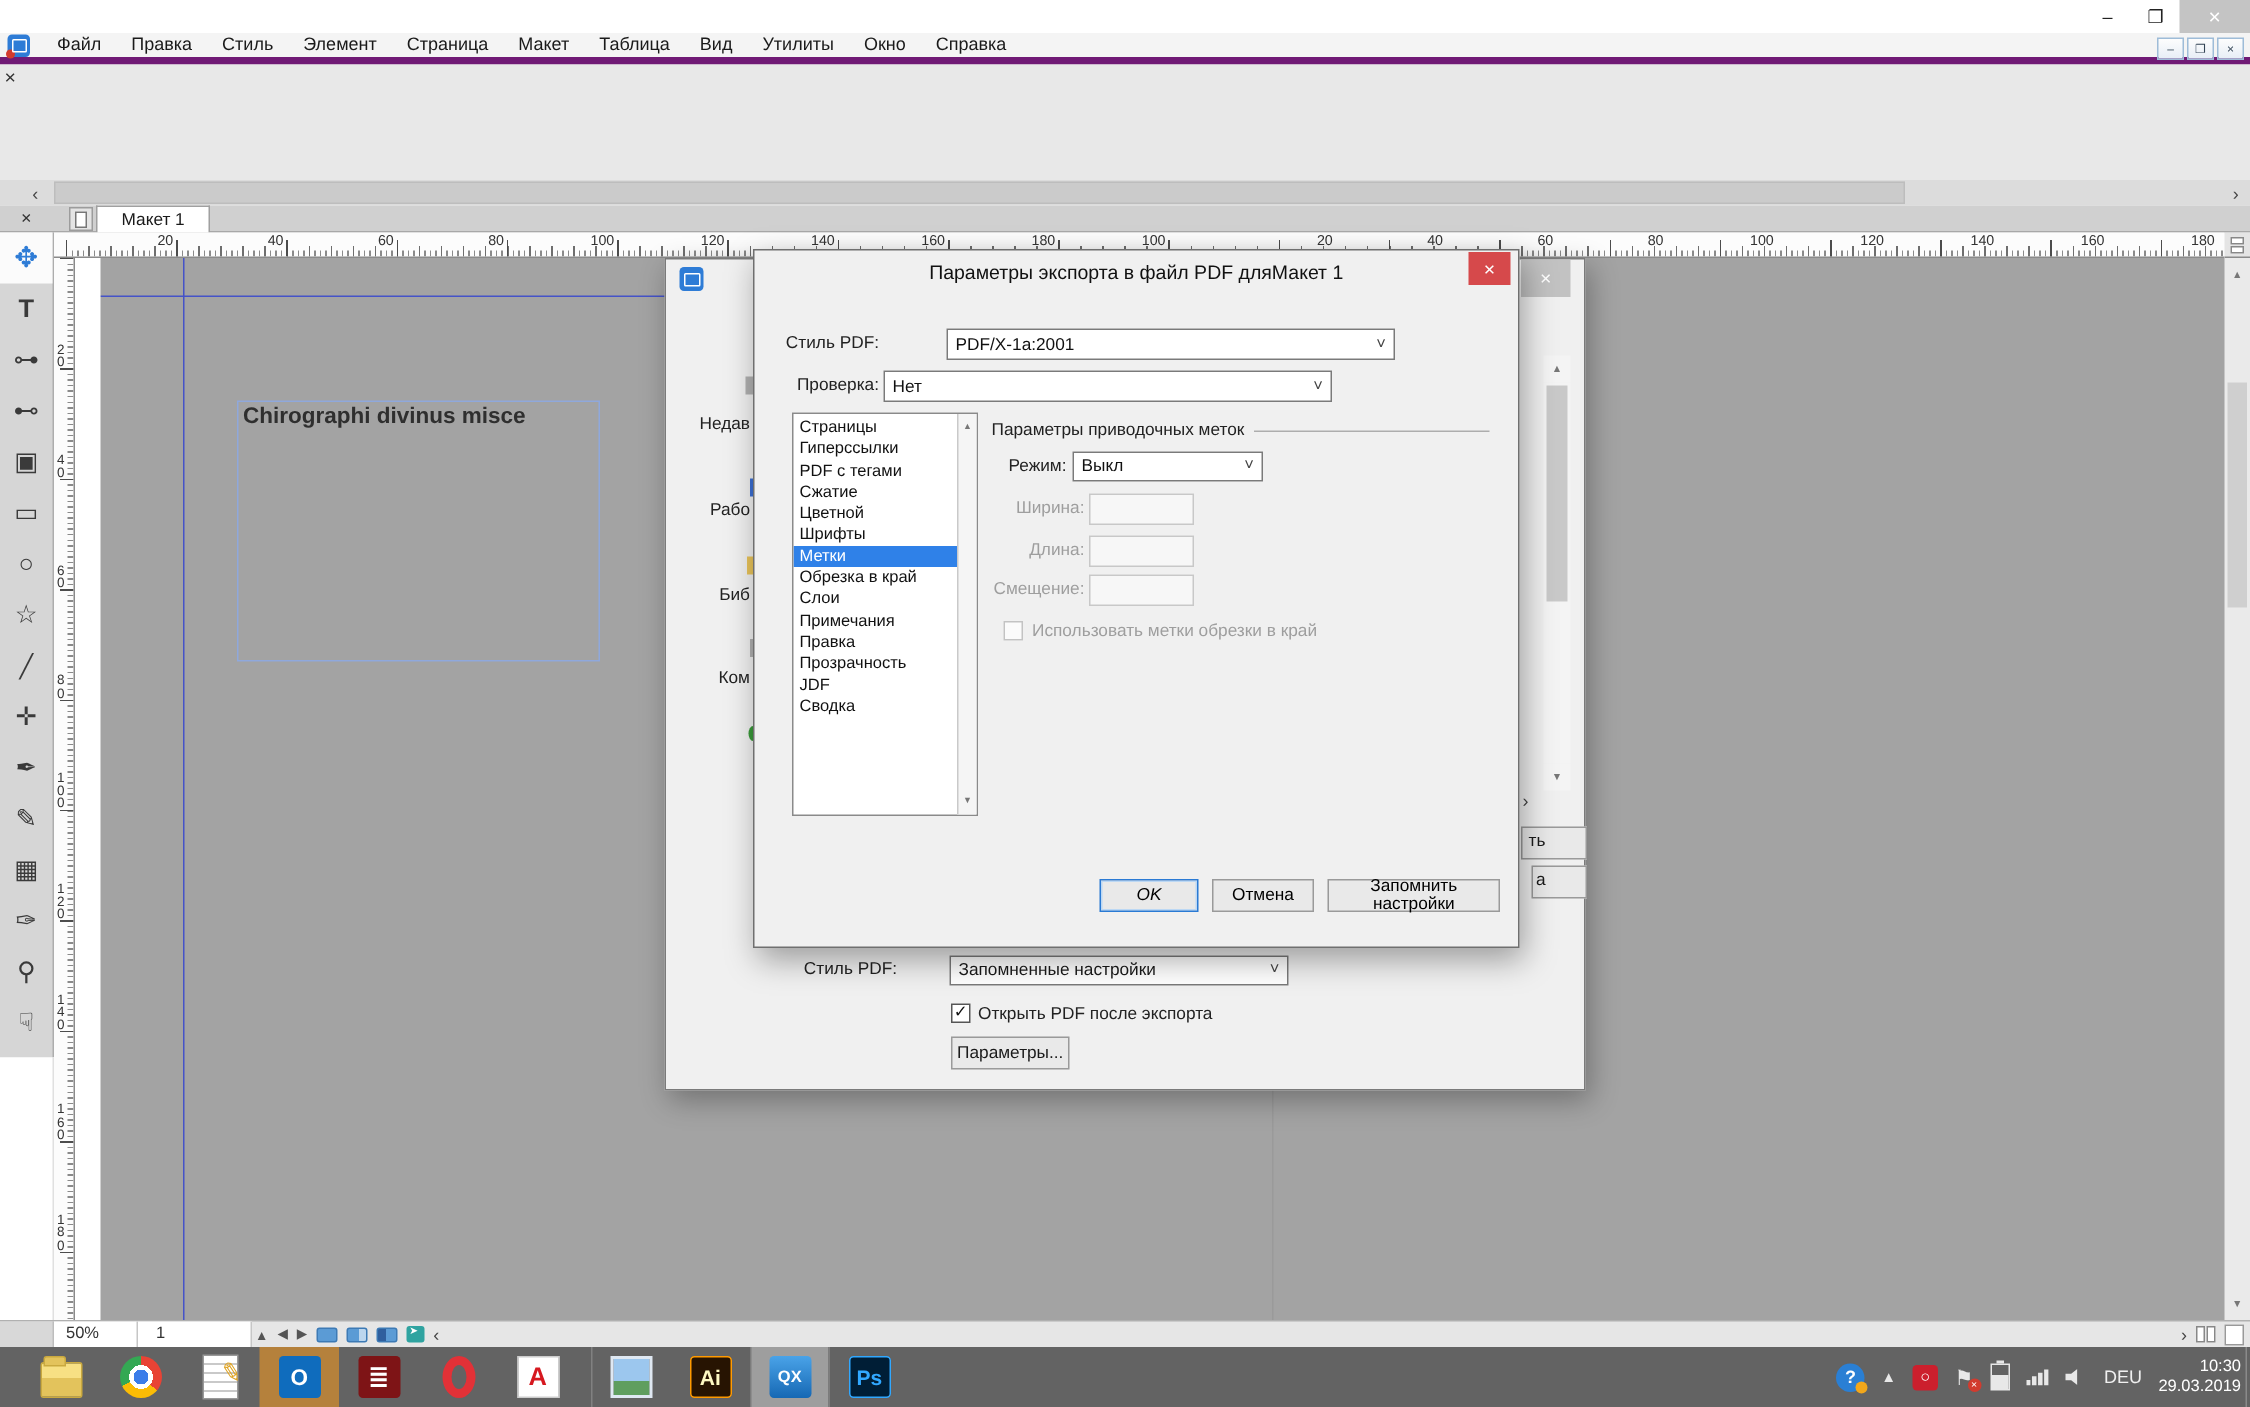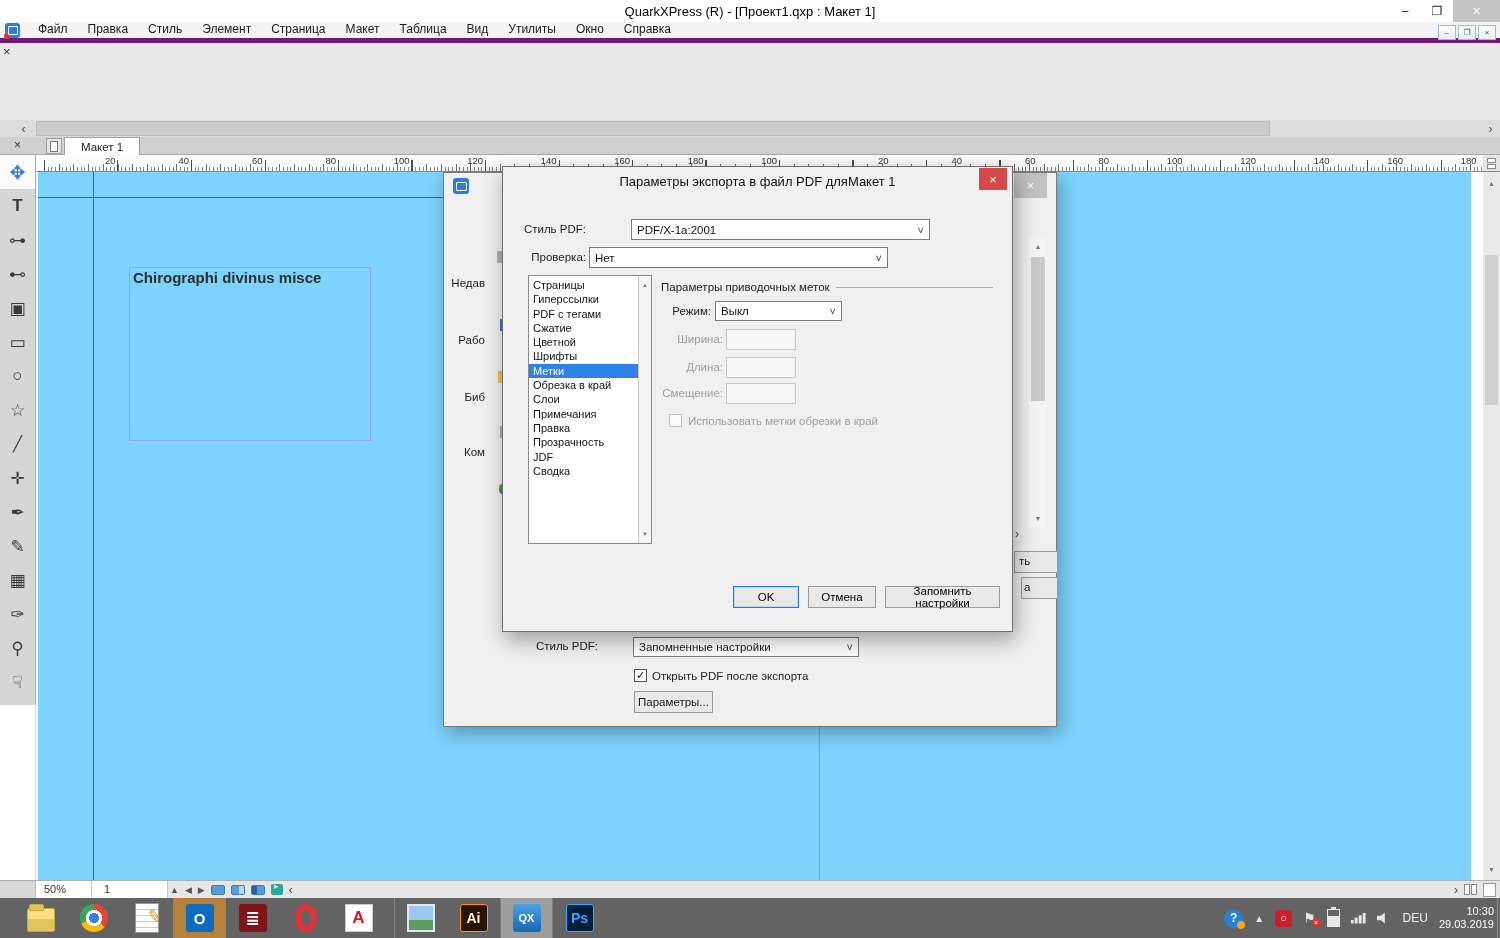--- a/index.html
+++ b/index.html
@@ -61,21 +61,21 @@
   
   .toolbar{position:absolute;left:0;top:155px;width:36px;height:550px;background:#d6d6d6;border-right:1px solid #adadad;display:flex;flex-direction:column;align-items:stretch;}
   .tool{height:34px;display:flex;align-items:center;justify-content:center;font-size:17px;color:#3a3a3a;flex:none;}
   .tool[data-state="selected"]{background:#fbfbfb;}
   .tool[data-name="move-tool"]{color:#2e7cd6;font-size:19px;}
   .tool[data-name="text-tool"]{font-weight:bold;border:0;}
   .tool[data-name="line-tool"]{font-size:15px;}
   .left-below{position:absolute;left:0;top:705px;width:36px;height:175px;background:#fff;border-right:1px solid #e0e0e0;}
 
   
-  .canvas{position:absolute;left:38px;top:172px;width:1433px;height:708px;background:#7dd3fc;overflow:hidden;}
+  .canvas{position:absolute;left:67px;top:172px;width:1433px;height:708px;background:#a3a3a3;overflow:hidden;}
   .guide-v{position:absolute;left:55px;top:0;width:1px;height:708px;background:#4553c8;}
   .guide-h{position:absolute;left:0;top:25px;width:782px;height:1px;background:#4553c8;}
   .page-edge{position:absolute;left:781px;top:25px;width:1px;height:683px;background:#9a9a9a;}
   .textbox{position:absolute;left:91px;top:95px;width:242px;height:174px;border:1px solid #8fa8dc;padding:1px 3px;}
   .textbox p{margin:0;font-size:15px;font-weight:bold;color:#2f2f2f;letter-spacing:0;}
 
   
   .vscroll{position:absolute;left:1483px;top:172px;width:17px;height:708px;background:#eaeaea;}
   .vs-arrow{position:absolute;left:0;width:17px;height:18px;display:flex;align-items:center;justify-content:center;font-size:7px;color:#777;}
   .vs-up{top:2px;}.vs-down{bottom:2px;}
@@ -97,21 +97,21 @@
   .sb-pages-ico{display:inline-flex;gap:1px;}
   .sb-pages-ico i{display:block;width:6px;height:11px;background:#fff;border:1px solid #888;}
   .sb-corner{display:inline-block;width:13px;height:14px;background:#fff;border:1px solid #999;}
 
   
   .bg-dialog{position:absolute;left:443px;top:172px;width:614px;height:555px;background:#f0f0f0;border:1px solid #7a7a7a;box-shadow:3px 6px 18px rgba(0,0,0,.30);}
   .bd-qxicon{position:absolute;left:9px;top:5px;width:16px;height:16px;background:#2e7cd6;border-radius:3px;}
   .bd-qxicon::after{content:"";position:absolute;left:3px;top:4px;width:9px;height:7px;border:1px solid #fff;border-radius:1px;}
   .bd-close{position:absolute;left:570px;top:0;width:33px;height:25px;background:#c2c2c2;color:#fff;display:flex;align-items:center;justify-content:center;font-size:13px;}
   .bd-sidebar{position:absolute;left:0;top:96px;width:58px;}
-  .sb-item{position:absolute;left:0;width:57px;text-align:right;font-size:11.5px;color:#222;padding-right:16px;}
+  .sb-item{position:absolute;left:0;width:57px;text-align:right;font-size:11.5px;color:#222;padding-right:1px;}
   .sb-item:nth-of-type(1){top:8px;}
   .sb-item:nth-of-type(2){top:65px;}
   .sb-item:nth-of-type(3){top:122px;}
   .sb-item:nth-of-type(4){top:177px;}
   .bd-ico{position:absolute;width:6px;height:12px;}
   .bd-scroll-up,.bd-scroll-dn{position:absolute;left:585px;width:18px;height:18px;display:flex;align-items:center;justify-content:center;font-size:7px;color:#777;background:#f4f4f4;}
   .bd-scroll-up{top:64px;}.bd-scroll-dn{top:336px;}
   .bd-scroll-track{position:absolute;left:585px;top:82px;width:18px;height:254px;background:#f4f4f4;}
   .bd-scroll-thumb{position:absolute;left:587px;top:84px;width:14px;height:144px;background:#c9c9c9;}
   .bd-expand{position:absolute;left:571px;top:354px;font-size:12px;color:#444;}
@@ -138,21 +138,21 @@
   .lb-up{top:2px;}.lb-dn{bottom:2px;}
   .marks{position:absolute;left:158px;top:112px;width:332px;height:330px;}
   .group-hdr{position:absolute;left:0;top:2px;width:332px;display:flex;align-items:center;}
   .group-hdr span{font-size:11.5px;color:#222;white-space:nowrap;}
   .hdr-line{flex:1;border-top:1px solid #adadad;margin-left:6px;height:0;}
   .dis-label{color:#9e9e9e !important;}
   .m-input{position:absolute;width:70px;height:21px;background:#f7f7f7;border:1px solid #c8c8c8;}
   .mcb{position:absolute;left:8px;top:135px;width:13px;height:13px;background:#fbfbfb;border:1px solid #c3c3c3;}
   .mcb-label{position:absolute;left:27px;top:136px;font-size:11.5px;color:#9e9e9e;}
   .m-buttons .btn{position:absolute;top:419px;height:22px;background:#e9e9e9;border:1px solid #9a9a9a;font-size:11.5px;display:flex;align-items:center;justify-content:center;padding:0;}
-  .btn-ok{left:230px;width:66px;border:1px solid #2a7ad4 !important;box-shadow:inset 0 0 0 1px #bcd8f4;}
+  .btn-ok{left:230px;width:66px;border:1px solid #2a7ad4 !important;box-shadow:inset 0 0 0 1px #bcd8f4;font-style:italic;}
   .btn-cancel{left:305px;width:68px;}
   .btn-save{left:382px;width:115px;}
 
   
   .taskbar{position:absolute;left:0;top:898px;width:1500px;height:40px;background:#636363;display:flex;align-items:center;}
   .tb-apps{display:flex;height:40px;margin-left:14px;}
   .app-slot{width:53px;height:40px;display:flex;align-items:center;justify-content:center;flex:none;}
   .app-ico{width:28px;height:28px;display:flex;align-items:center;justify-content:center;font-size:15px;font-weight:bold;color:#fff;position:relative;}
   .app-slot[data-state="highlighted"]{background:#b5813c;}
   .app-slot[data-state="active"]{background:#9e9e9e;border-left:1px solid #7c7c7c;border-right:1px solid #7c7c7c;}
@@ -185,21 +185,20 @@
   .tr-lang{color:#f0f0f0;font-size:12px;}
   .tr-clock{color:#fff;font-size:11px;text-align:right;line-height:13px;}
   .tb-divider{position:absolute;right:0;top:0;width:3px;height:40px;border-left:1px solid #8a8a8a;}
 </style>
 </head>
 <body>
 
 <div class="screen" data-name="screen">
 
   <div class="titlebar" data-name="titlebar">
-    <div class="tb-title" data-name="window-title">QuarkXPress (R) - [Проект1.qxp : Макет 1]</div>
     <div class="tb-controls" data-name="window-controls">
       <span class="tb-btn" data-name="minimize-button">–</span>
       <span class="tb-btn" data-name="restore-button">❐</span>
       <span class="tb-btn tb-close" data-name="close-button">×</span>
     </div>
   </div>
 
   <div class="menubar" data-name="menubar">
     <span class="appicon" data-name="app-icon"></span>
     <div class="menus" data-name="menu-items">

